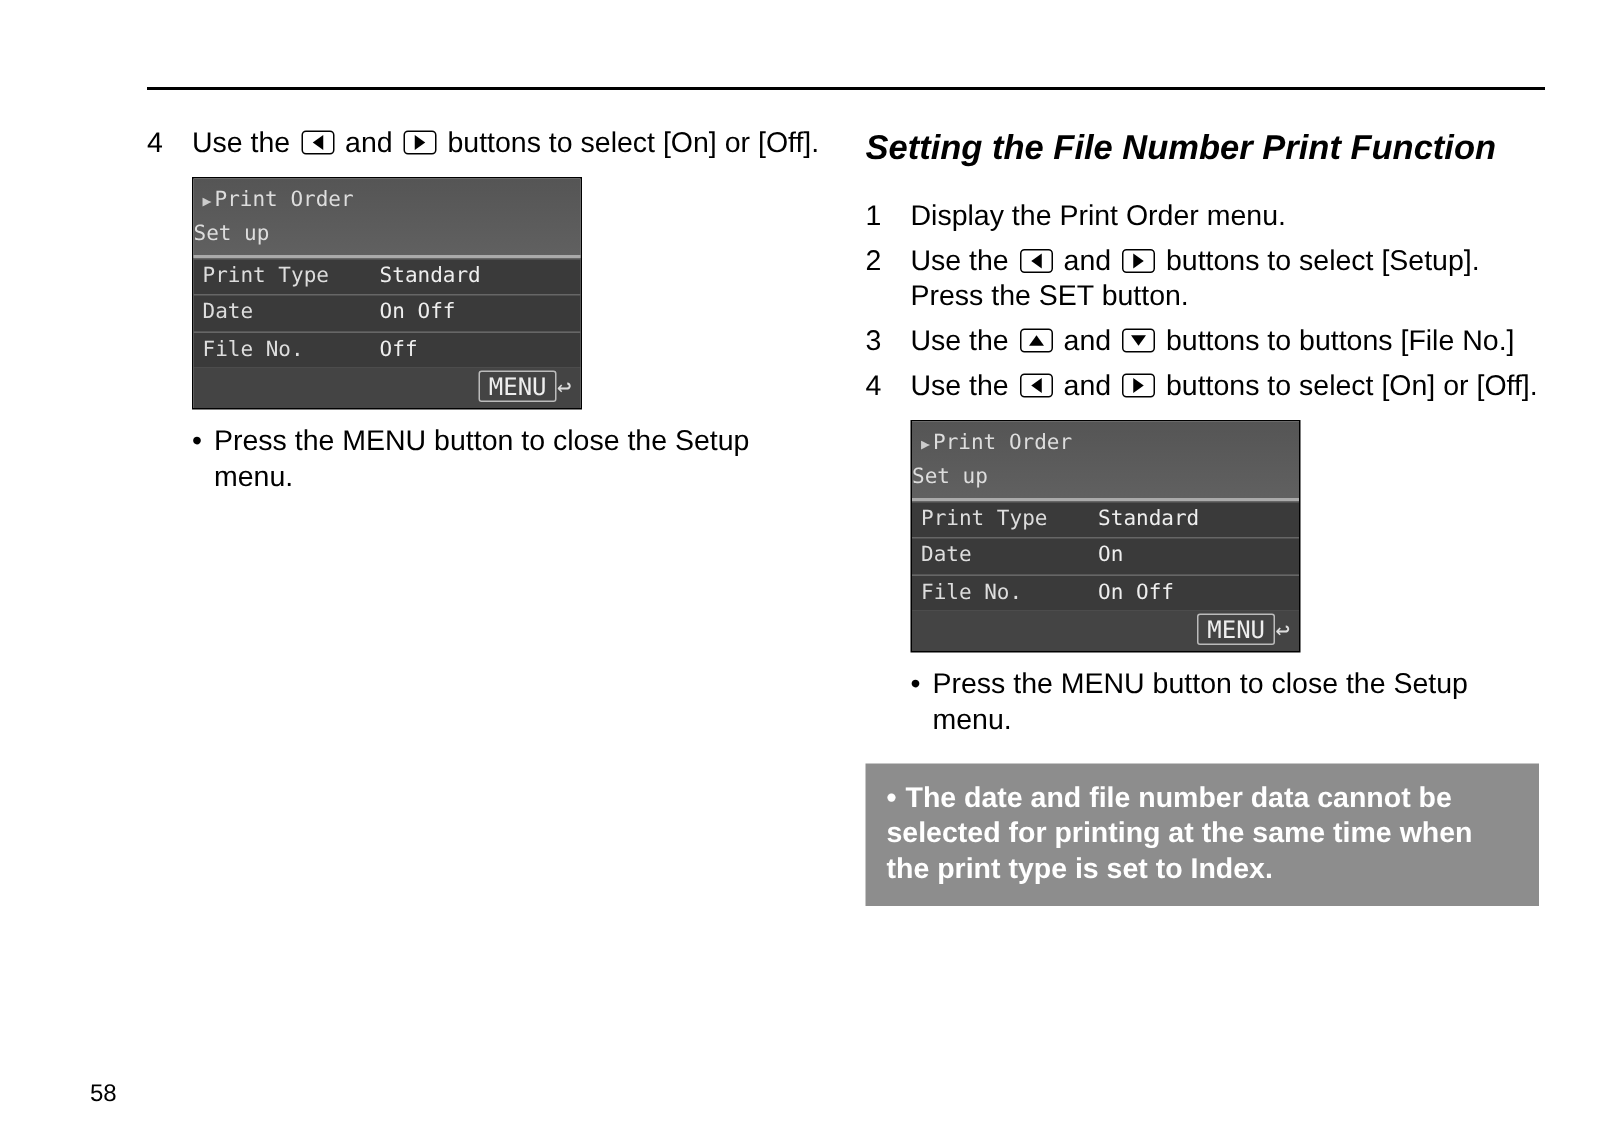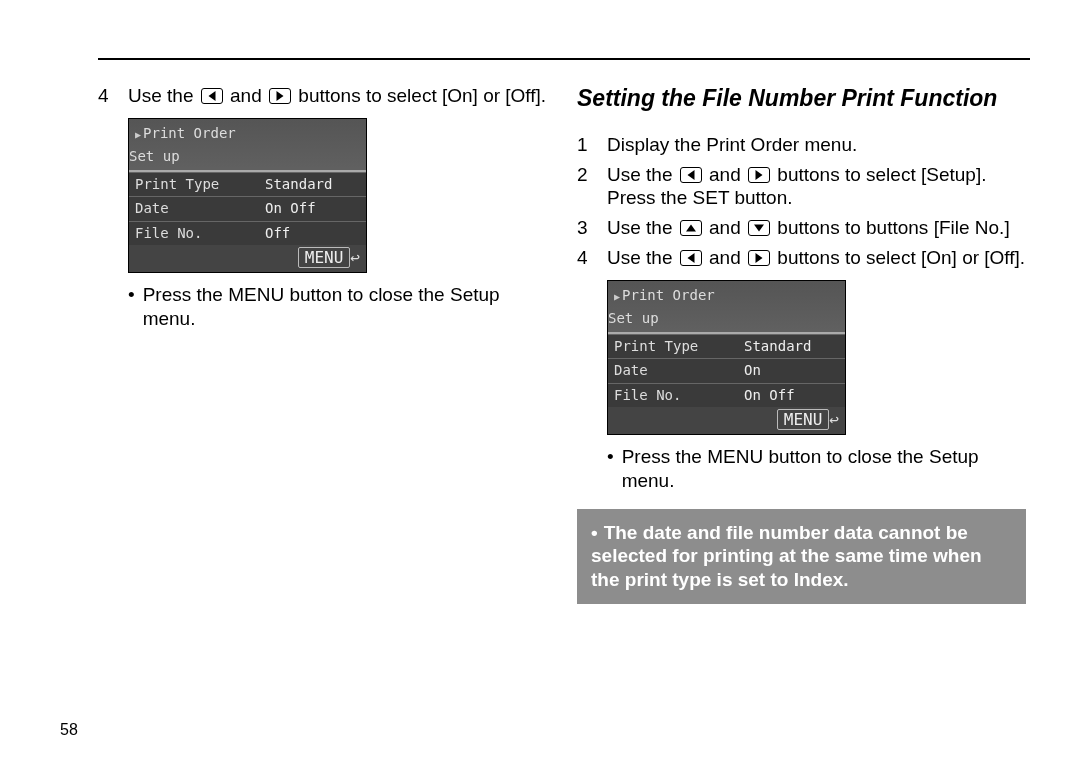--- a/index.html
+++ b/index.html
@@ -49,35 +49,35 @@
     vertical-align: -2px;
     margin: 0 2px;
   }
   .tri::before { content:""; position:absolute; top:50%; left:50%; transform:translate(-50%,-50%); }
   .tri.left::before  { border-top:5px solid transparent; border-bottom:5px solid transparent; border-right:7px solid #000; }
   .tri.right::before { border-top:5px solid transparent; border-bottom:5px solid transparent; border-left:7px solid #000; }
   .tri.up::before    { border-left:5px solid transparent; border-right:5px solid transparent; border-bottom:7px solid #000; }
   .tri.down::before  { border-left:5px solid transparent; border-right:5px solid transparent; border-top:7px solid #000; }
 
   .screenshot {
-    width: 239px;
+    width: 260px;
     margin: 10px 0 10px 30px;
     color: #ddd;
     font-family: monospace;
     font-size: 15px;
     position: relative;
     border: 1px solid #000;
   }
   .ss-bg {
     background: linear-gradient(#555,#777);
     padding: 4px 0 0 0;
   }
   .ss-title { padding: 2px 6px 4px 6px; font-size: 14px; }
   .ss-setup { padding: 2px 0 4px 0; font-size:14px; border-bottom:2px solid #aaa; }
-  .ss-row  { display:flex; padding: 3px 6px; font-size:14px; background:#3a3a3a; border-top:1px solid #666;gap:22px;}
+  .ss-row  { display:flex; padding: 3px 6px; font-size:14px; background:#3a3a3a; border-top:1px solid #666;}
   .ss-row .lab { flex:0 0 48%; }
   .ss-row .val { flex:1; color:#eee; }
   .ss-menu { text-align:right; padding:3px 6px 4px 0; background:#444; font-size:16px;}
   .ss-menu span { border:1px solid #bbb; padding:0 6px; border-radius:2px; color:#eee;}
   .play-icon::before{content:"▶"; font-size:10px; margin-right:2px; color:#ccc;}
 
   .bullet-row { display:flex; gap:8px; padding-left:30px; margin-top:8px; }
   .bullet-row .dot{ flex:0 0 auto; }
   .note-box {
     border: 1.5px solid #000;

